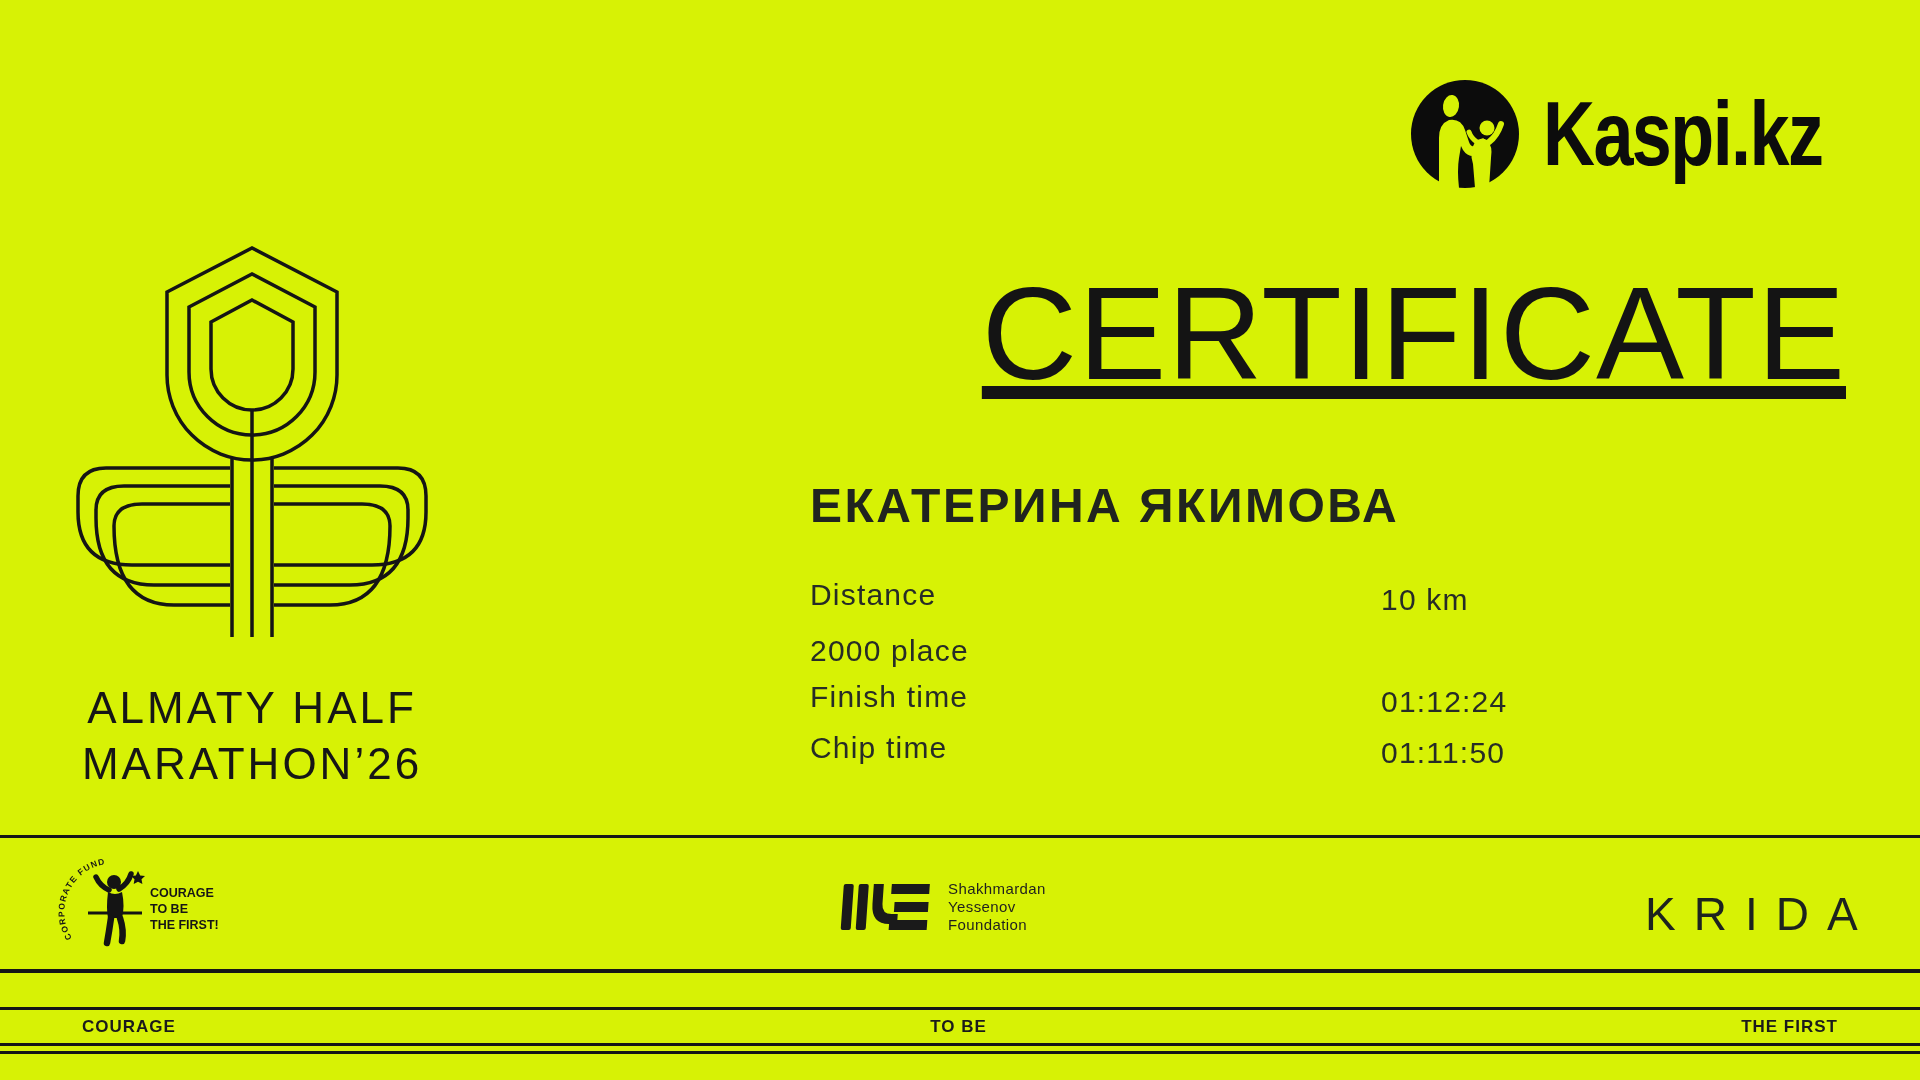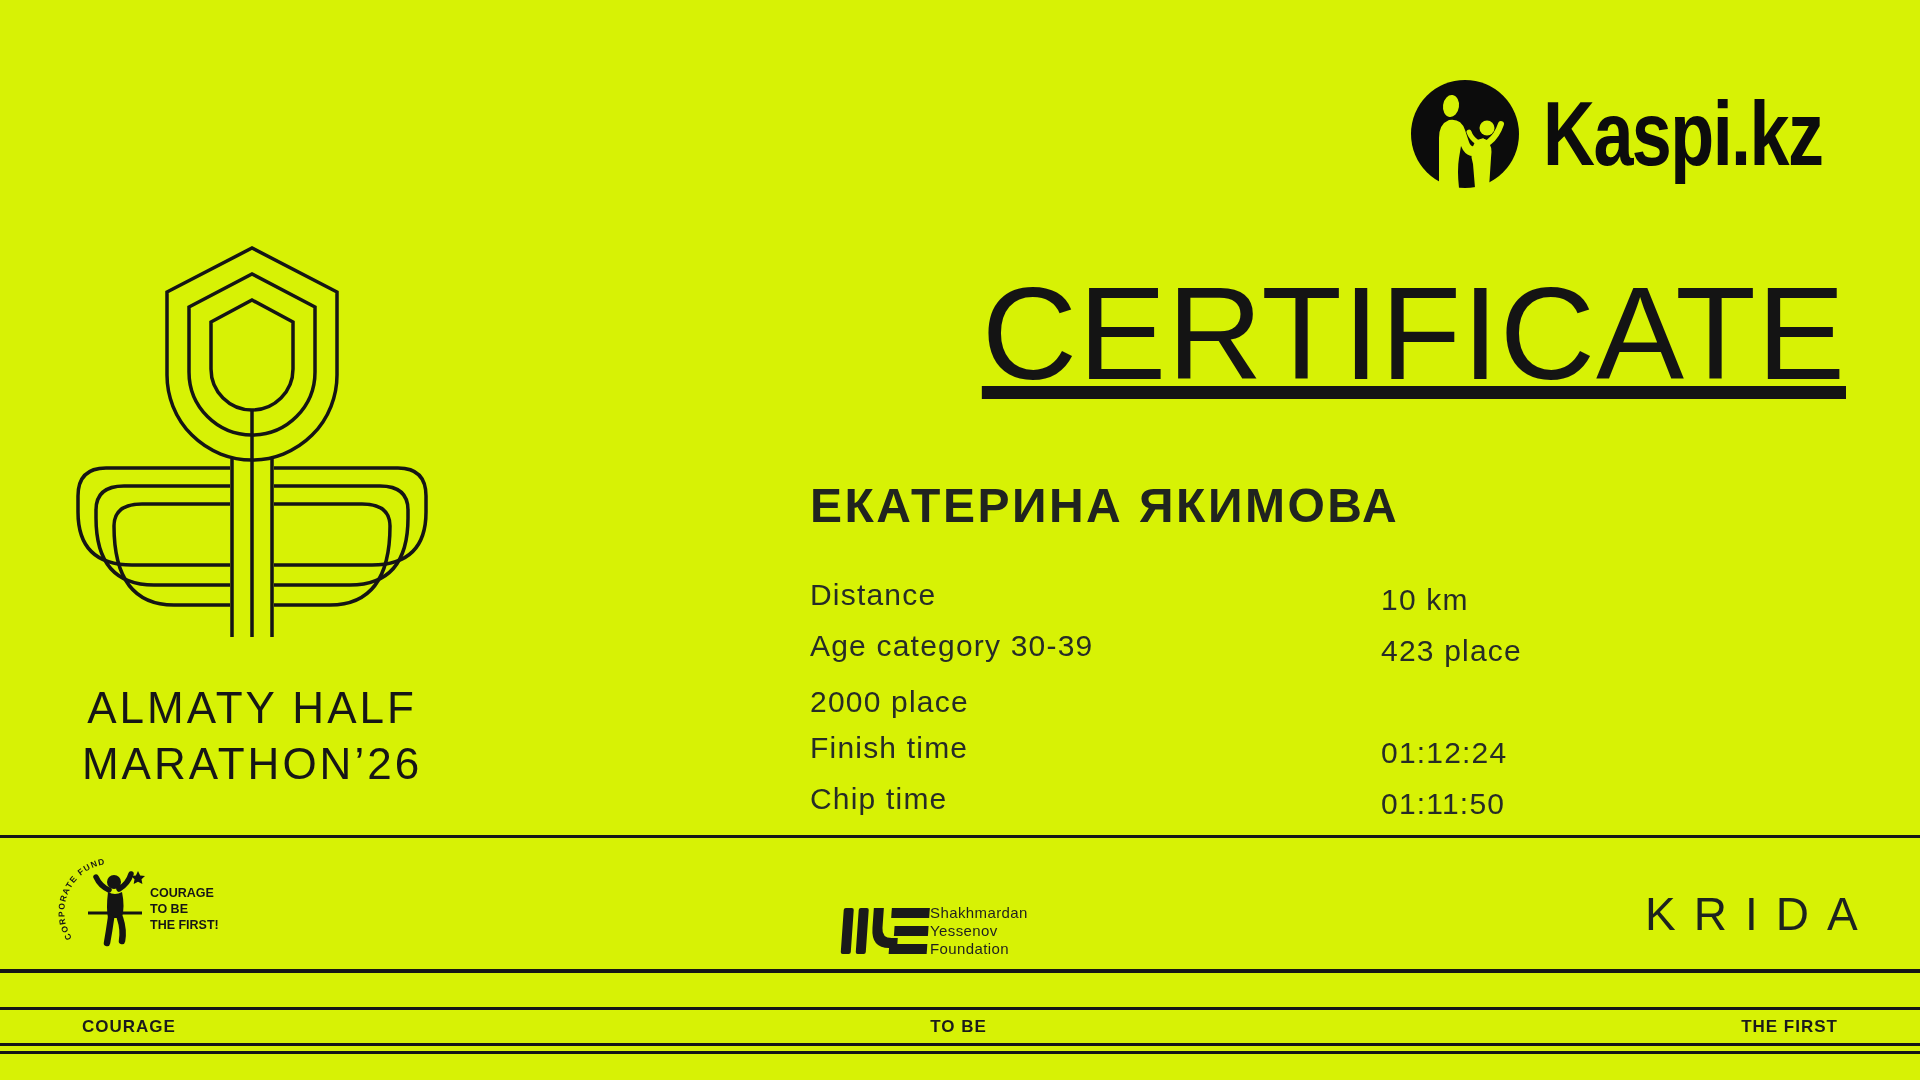--- a/index.html
+++ b/index.html
@@ -50,21 +50,21 @@
 
   
   .divider { left:0; width:1920px; background:#161616; }
   .d1 { top:835px; height:3px; }
   .d2 { top:969px; height:4px; }
   .d3 { top:1007px; height:3px; }
   .d4 { top:1043px; height:3px; }
   .d5 { top:1051px; height:3px; }
 
   
-  .yessenov { left:838px; top:904px; display:flex; align-items:center; }
+  .yessenov { left:838px; top:880px; display:flex; align-items:center; gap:18px; }
   .yessenov-text { font-size:15px; line-height:18px; color:#1f1f1f; letter-spacing:0.4px; }
   .krida {
     left:1645px; top:887px;
     font-size:46px; font-weight:400; letter-spacing:18px; color:#1d231f; white-space:nowrap;
   }
 
   
   .strip {
     left:0; top:1010px; width:1920px; height:33px;
     display:flex; justify-content:space-between; align-items:center;
@@ -117,24 +117,20 @@
 </div>
 
 <div class="abs cert-title">CERTIFICATE</div>
 
 <div class="abs recipient">ЕКАТЕРИНА ЯКИМОВА</div>
 
 <div class="abs rows">
   <div class="row">
     <div class="row-label">Distance</div>
     <div class="row-value">10 km</div>
-  </div>
-  <div class="row">
-    <div class="row-label">Age category 30-39</div>
-    <div class="row-value">423 place</div>
   </div>
   <div class="row">
     <div class="row-value">2000 place</div>
   </div>
   <div class="row">
     <div class="row-label">Finish time</div>
     <div class="row-value">01:12:24</div>
   </div>
   <div class="row">
     <div class="row-label">Chip time</div>

